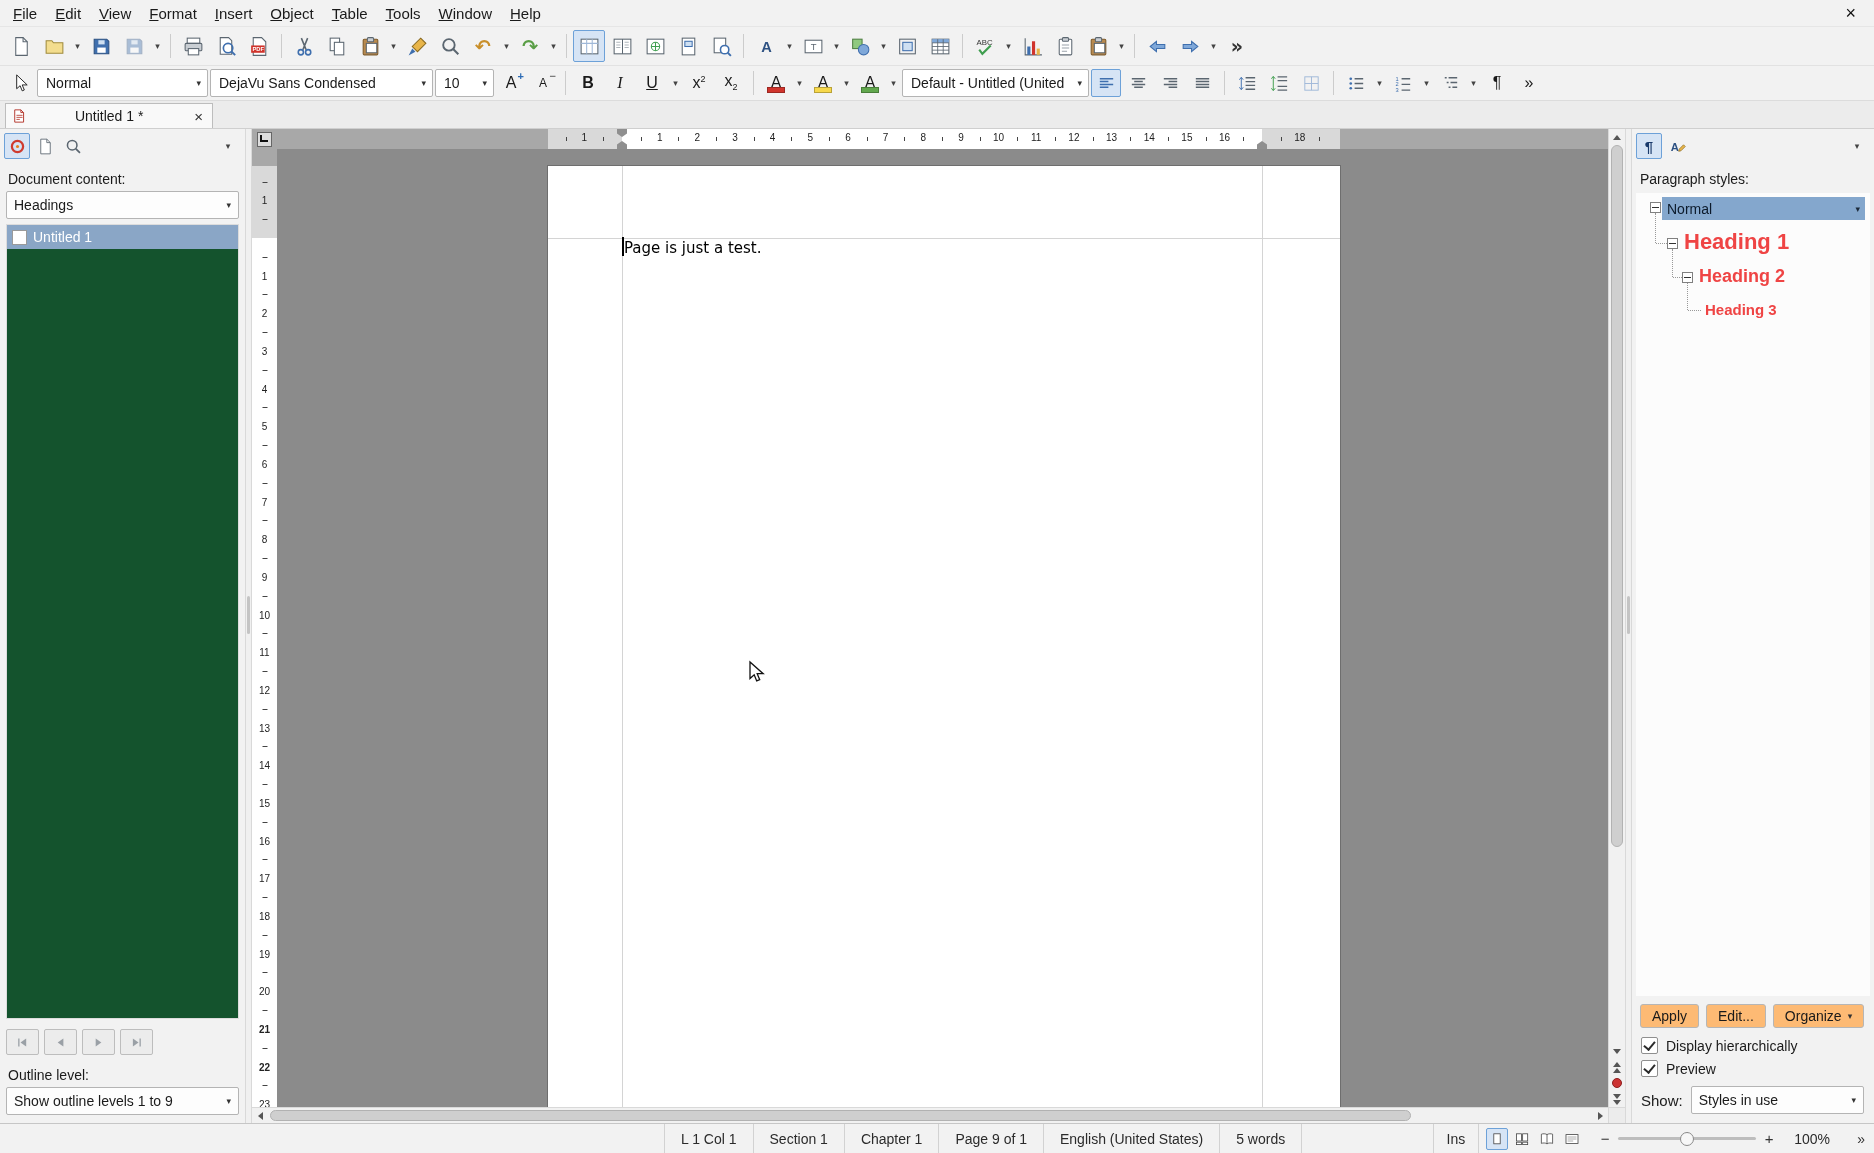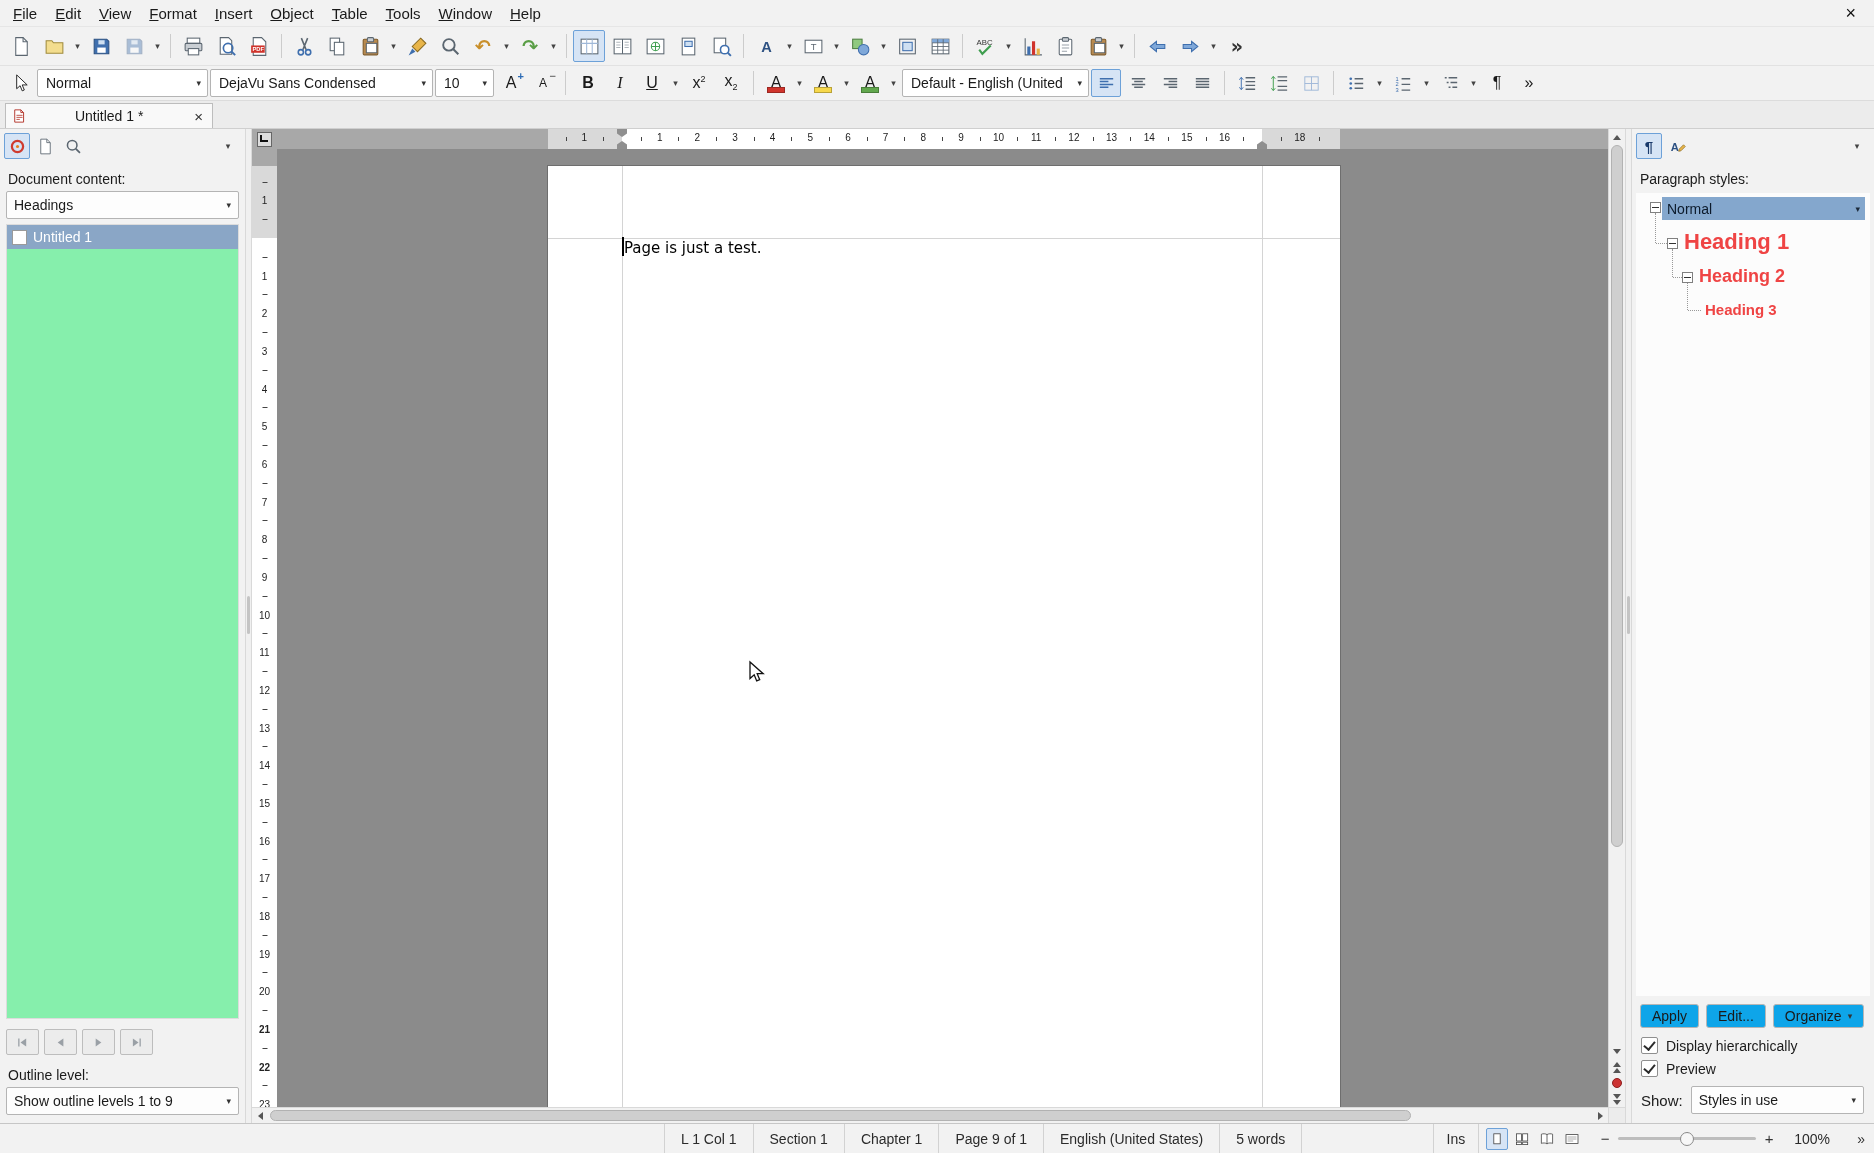--- a/index.html
+++ b/index.html
@@ -63,21 +63,21 @@
          border:1px solid transparent;border-radius:2px}
   .ptbtn svg{width:19px;height:19px}
   .ptbtn.pressed{background:#d6e4f5;border-color:#6da1d8}
   .ptbtn .pdd{font-size:9px;color:#444}
   .pspacer{flex:1}
   .panel-label{font-size:14px;padding:8px 8px 4px;flex:0 0 auto}
   .gtkselect{display:flex;align-items:center;border:1px solid #b4b4b4;border-radius:2px;background:#fdfdfd;
              height:26px;padding:0 7px;font-size:14px;margin:0 6px;flex:0 0 auto;gap:4px}
   .gtkselect .val{flex:1;white-space:nowrap;overflow:hidden}
   .gtkselect .arr{font-size:9px;color:#333}
-  .listbox{flex:1;background:#86efac;margin:5px 6px 6px;border:1px solid #dcdcdc;overflow:hidden;min-height:0}
+  .listbox{flex:1;background:#14532d;margin:5px 6px 6px;border:1px solid #dcdcdc;overflow:hidden;min-height:0}
   .list-item{height:24px;display:flex;align-items:center;gap:6px;padding:0 5px;font-size:14px}
   .list-item.selected{background:#8aa6c6;color:#fff}
   .li-icon{width:13px;height:13px;background:#fff;border:1px solid #9a9a9a;flex:0 0 auto}
   .nav-row{display:flex;gap:5px;padding:4px 6px;flex:0 0 auto}
   .navbtn{width:31px;height:24px;background:#ececec;border:1px solid #bdbdbd;border-radius:2px;
           display:flex;align-items:center;justify-content:center}
   .navbtn svg{width:15px;height:13px}
   .lp-bottom-pad{height:8px;flex:0 0 auto}
 
   
@@ -140,21 +140,21 @@
   .doth{position:absolute;height:0;border-top:1px dotted #999}
   .sel-row{position:absolute;left:26px;right:5px;top:4px;height:23px;background:#84a7cd;
            display:flex;align-items:center;padding:0 5px;box-sizing:border-box}
   .sel-row .lbl{font-size:14px;color:#0c1a2b}
   .sel-dd{margin-left:auto;font-size:9px;color:#1c2a3a}
   .tree-label{position:absolute;white-space:nowrap;color:#ef4444}
   .tl-h1{font-size:22px;font-weight:bold}
   .tl-h2{font-size:18px;font-weight:bold}
   .tl-h3{font-size:15px;font-weight:bold}
   .rp-buttons{display:flex;gap:7px;padding:6px 8px;flex:0 0 auto;align-items:center}
-  .btn{background:#0ea5e9;border:1px solid #b6b6b6;border-radius:3px;padding:3px 11px;font-size:14px;
+  .btn{background:#fdba74;border:1px solid #b6b6b6;border-radius:3px;padding:3px 11px;font-size:14px;
        display:flex;align-items:center;gap:6px}
   .btn .arr{font-size:9px;color:#333}
   .check-row{display:flex;align-items:center;gap:8px;padding:3px 9px;font-size:14px;flex:0 0 auto}
   .checkbox{width:15px;height:15px;background:#fff;border:1px solid #8f8f8f;border-radius:2px;position:relative;flex:0 0 auto}
   .checkbox.checked::after{content:"";position:absolute;left:4px;top:1px;width:5px;height:9px;
           border:solid #2b2b2b;border-width:0 2px 2px 0;transform:rotate(40deg)}
   .show-row{display:flex;align-items:center;gap:8px;padding:6px 4px 9px 9px;flex:0 0 auto}
   .show-row .gtkselect{flex:1;margin:0 6px 0 0}
 
   
@@ -615,21 +615,21 @@
         <span class="lg">A</span>
         <div class="cbar" style="background: rgb(247, 216, 75);"></div>
       </div>
       <div class="dd">▾</div>
       <div class="tbtn lbtn">
         <span class="lg">A</span>
         <div class="cbar" style="background: rgb(98, 168, 78);"></div>
       </div>
       <div class="dd">▾</div>
       <div class="combo" style="width: 174px;">
-        <span class="val">Default - English (United</span>
+        <span class="val">Default - Untitled (United</span>
         <span class="arr">▾</span>
       </div>
       <div class="tbtn pressed">
         <svg viewBox="0 0 22 22">
           <use href="#s-alignL"></use>
         </svg>
       </div>
       <div class="tbtn">
         <svg viewBox="0 0 22 22">
           <use href="#s-alignC"></use>

